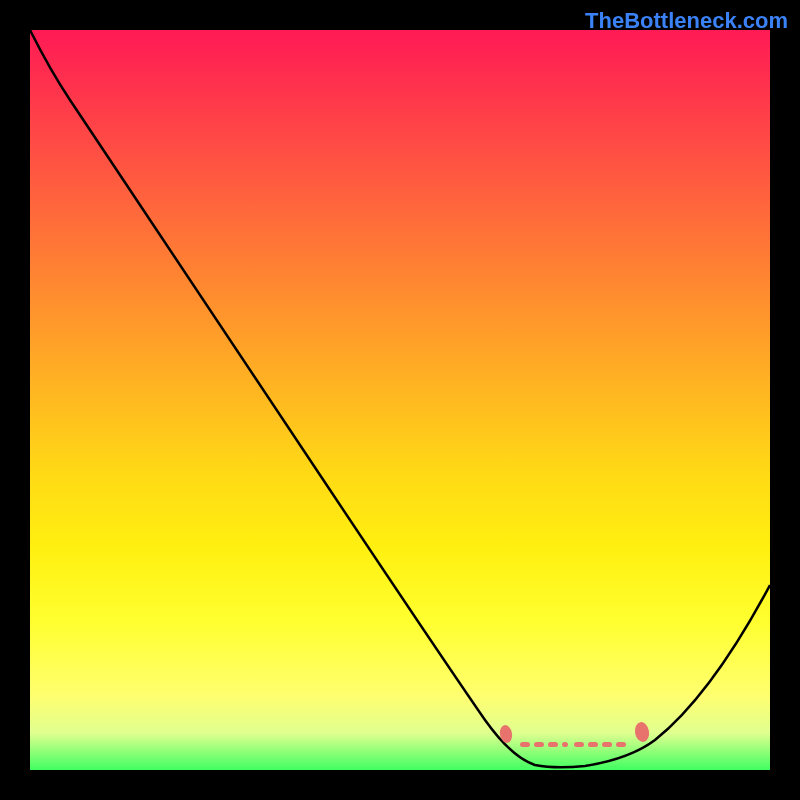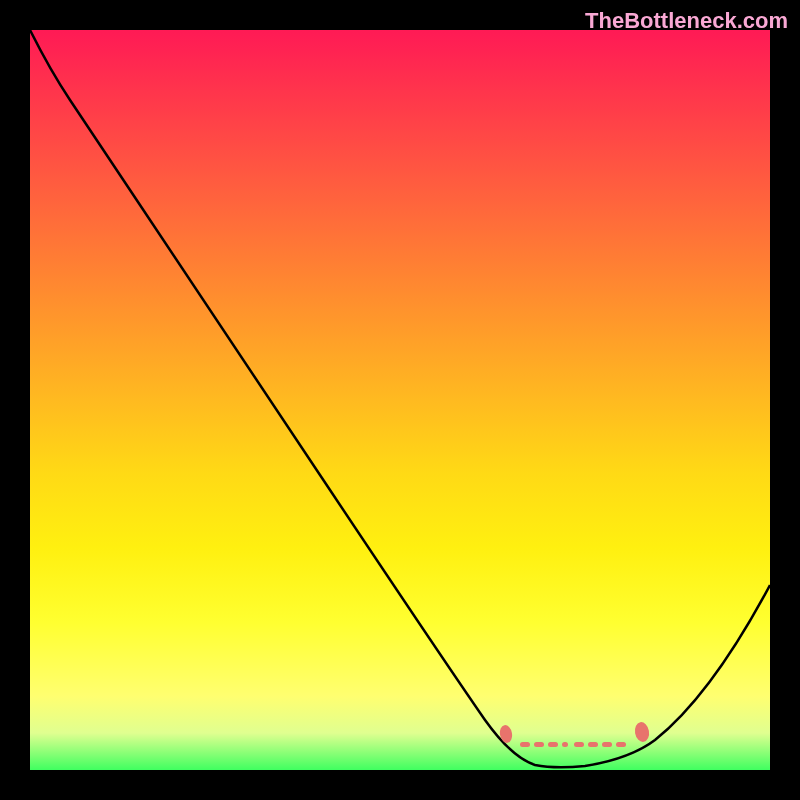--- a/index.html
+++ b/index.html
@@ -7,21 +7,21 @@
     width: 800px;
     height: 800px;
     background: #000;
     position: relative;
     font-family: Arial, sans-serif;
   }
   .watermark {
     position: absolute;
     top: 8px;
     right: 12px;
-    color: #f9a8d4;
+    color: #3b82f6;
     font-size: 22px;
     font-weight: bold;
     z-index: 10;
   }
   .plot-area {
     position: absolute;
     left: 30px;
     top: 30px;
     width: 740px;
     height: 740px;

